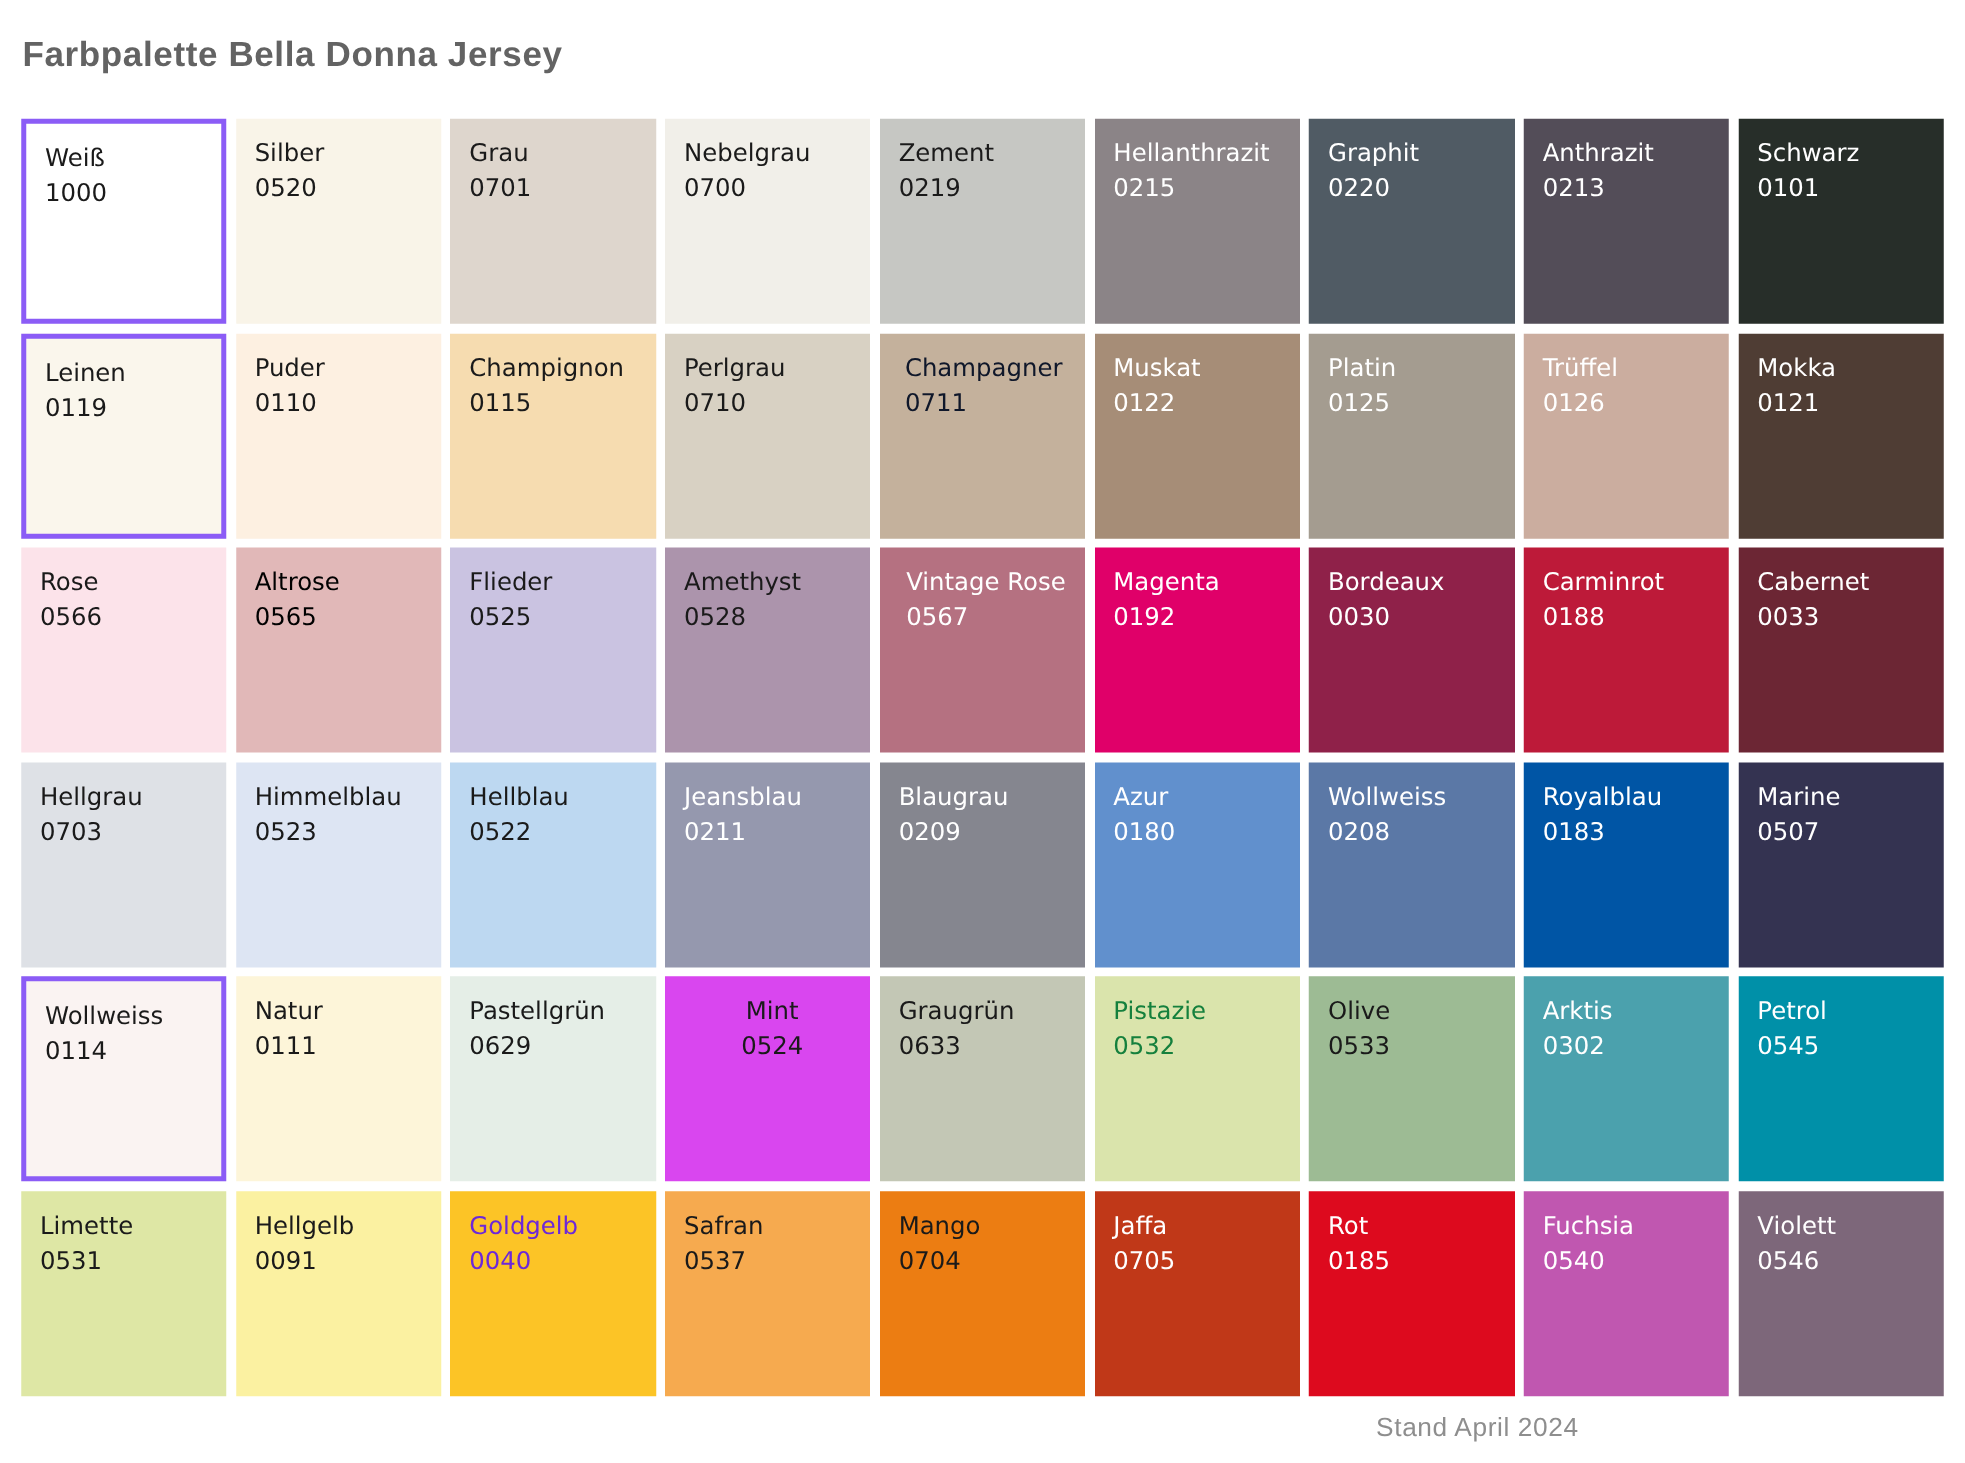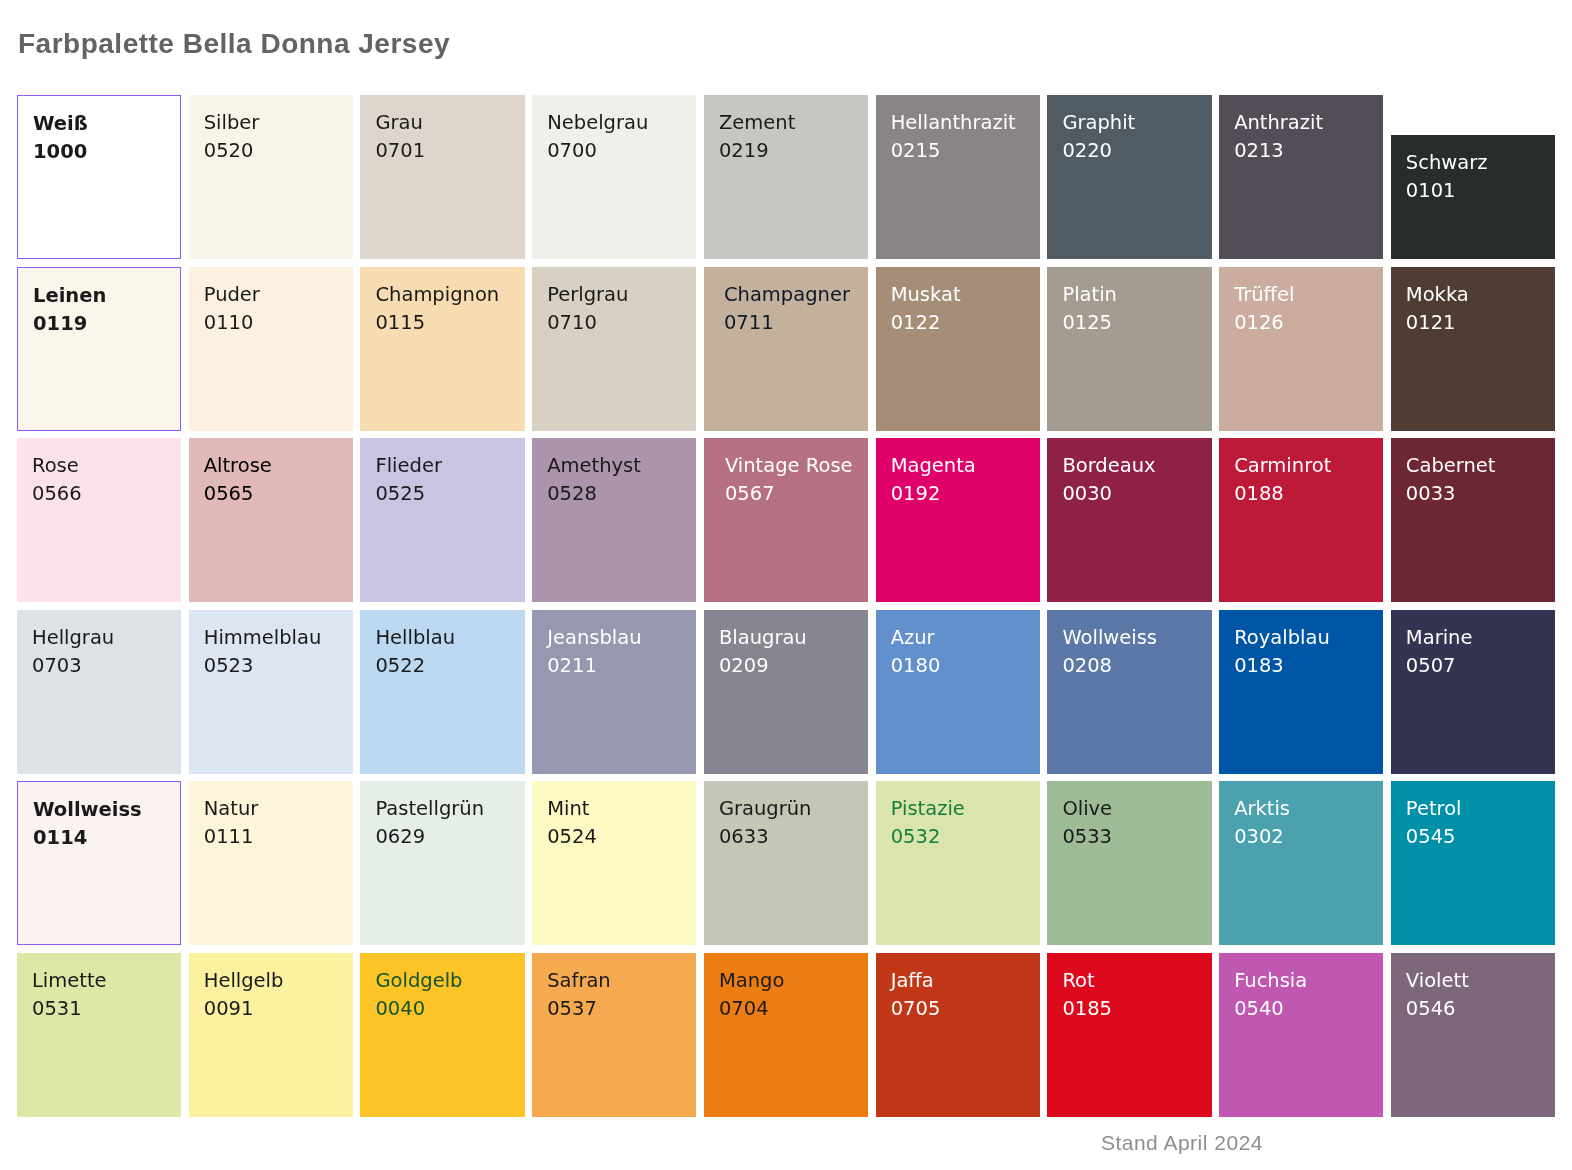--- a/index.html
+++ b/index.html
@@ -39,22 +39,21 @@
     row-gap: 7.5px;
   }
   .swatch {
     box-sizing: border-box;
     padding: 14px 8px 0 15px;
     font-size: 19.5px;
     line-height: 28px;
     overflow: hidden;
   }
   .swatch.bordered {
-    border: 1px solid #8b5cf6;
-    font-weight: bold;
+    border: 4px solid #8b5cf6;
   }
   .swatch .nm, .swatch .cd {
     display: block;
     white-space: nowrap;
   }
   .footer-note {
     position: absolute;
     right: 17px;
     top: 1131px;
     font-family: "Liberation Sans", sans-serif;
@@ -96,21 +95,21 @@
         <span class="cd">0215</span>
       </div>
       <div class="swatch" style="background: rgb(80, 91, 100); color: rgb(255, 255, 255);">
         <span class="nm">Graphit</span>
         <span class="cd">0220</span>
       </div>
       <div class="swatch" style="background: rgb(83, 77, 88); color: rgb(255, 255, 255);">
         <span class="nm">Anthrazit</span>
         <span class="cd">0213</span>
       </div>
-      <div class="swatch" style="background: rgb(39, 46, 41); color: rgb(255, 255, 255); margin-top: 40px;">
+      <div class="swatch" style="background: rgb(39, 46, 41); color: rgb(255, 255, 255);">
         <span class="nm">Schwarz</span>
         <span class="cd">0101</span>
       </div>
       <div class="swatch bordered" style="background: rgb(250, 246, 236); color: rgb(26, 26, 26);">
         <span class="nm">Leinen</span>
         <span class="cd">0119</span>
       </div>
       <div class="swatch" style="background: rgb(253, 240, 225); color: rgb(26, 26, 26);">
         <span class="nm">Puder</span>
         <span class="cd">0110</span>
@@ -220,21 +219,21 @@
         <span class="cd">0114</span>
       </div>
       <div class="swatch" style="background: rgb(253, 245, 217); color: rgb(26, 26, 26);">
         <span class="nm">Natur</span>
         <span class="cd">0111</span>
       </div>
       <div class="swatch" style="background: rgb(229, 238, 231); color: rgb(26, 26, 26);">
         <span class="nm">Pastellgrün</span>
         <span class="cd">0629</span>
       </div>
-      <div class="swatch" style="background: #fef9c3; color: rgb(26, 26, 26);">
+      <div class="swatch" style="background: #d946ef; color: rgb(26, 26, 26); text-align: center;">
         <span class="nm">Mint</span>
         <span class="cd">0524</span>
       </div>
       <div class="swatch" style="background: rgb(195, 199, 181); color: rgb(26, 26, 26);">
         <span class="nm">Graugrün</span>
         <span class="cd">0633</span>
       </div>
       <div class="swatch" style="background: rgb(218, 228, 172); color: #15803d;">
         <span class="nm">Pistazie</span>
         <span class="cd">0532</span>
@@ -252,21 +251,21 @@
         <span class="cd">0545</span>
       </div>
       <div class="swatch" style="background: rgb(222, 231, 165); color: rgb(26, 26, 26);">
         <span class="nm">Limette</span>
         <span class="cd">0531</span>
       </div>
       <div class="swatch" style="background: rgb(251, 241, 161); color: rgb(26, 26, 26);">
         <span class="nm">Hellgelb</span>
         <span class="cd">0091</span>
       </div>
-      <div class="swatch" style="background: rgb(252, 196, 38); color: #14532d;">
+      <div class="swatch" style="background: rgb(252, 196, 38); color: #6d28d9;">
         <span class="nm">Goldgelb</span>
         <span class="cd">0040</span>
       </div>
       <div class="swatch" style="background: rgb(246, 170, 79); color: rgb(26, 26, 26);">
         <span class="nm">Safran</span>
         <span class="cd">0537</span>
       </div>
       <div class="swatch" style="background: rgb(236, 125, 18); color: rgb(26, 26, 26);">
         <span class="nm">Mango</span>
         <span class="cd">0704</span>

